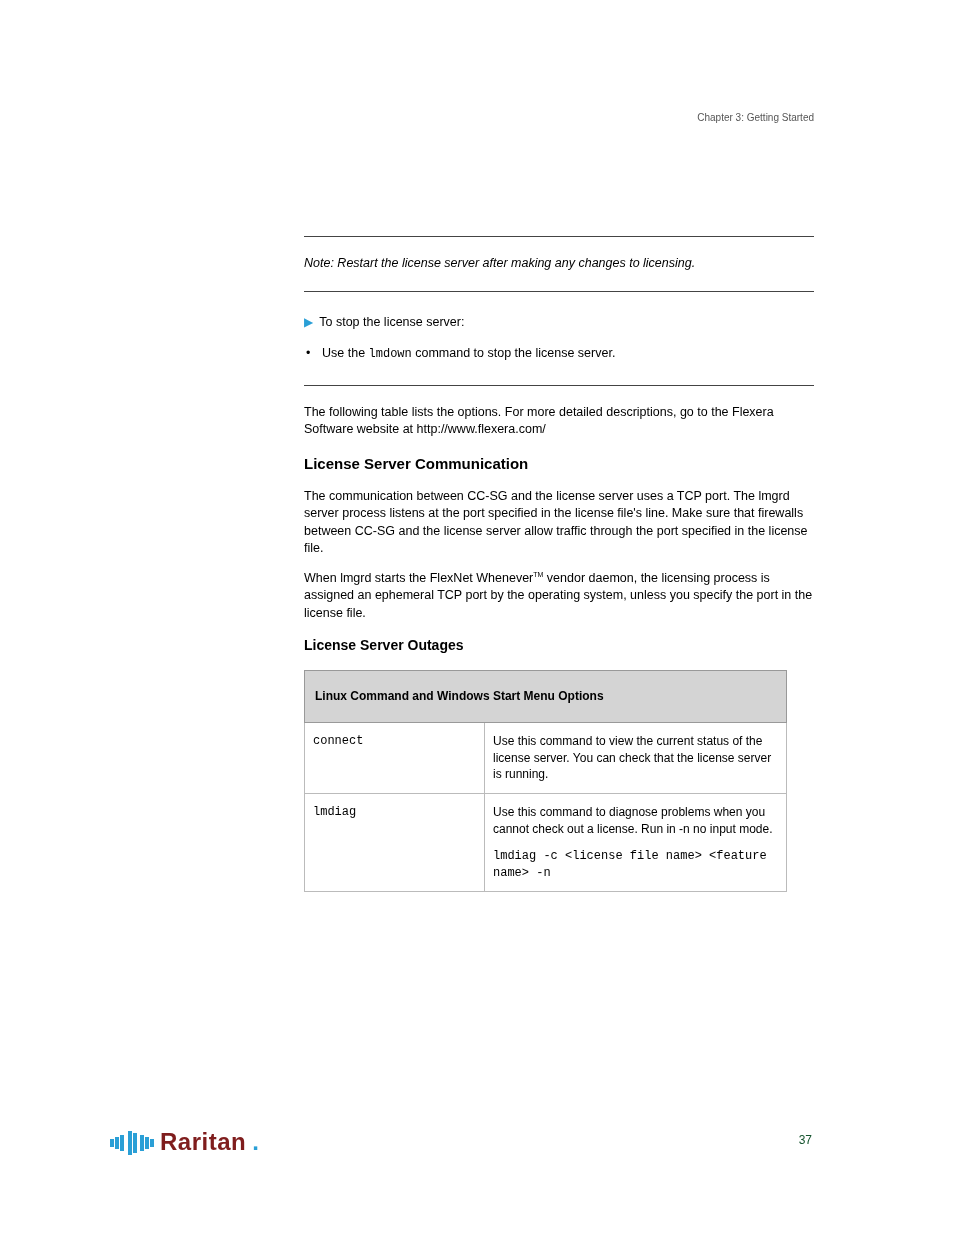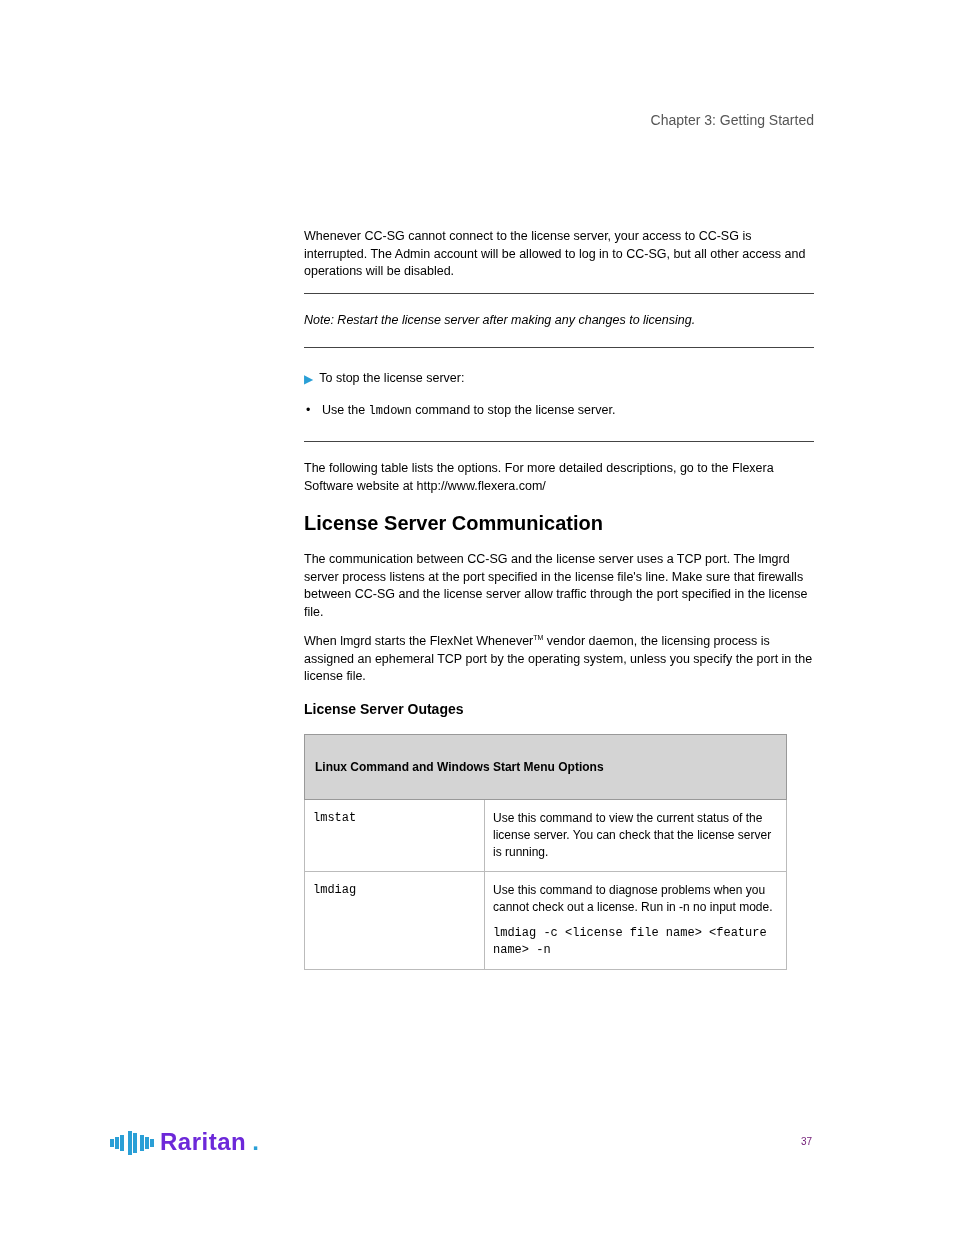--- a/index.html
+++ b/index.html
@@ -12,21 +12,21 @@
     height: 1235px;
     background: white;
     font-family: Arial, Helvetica, sans-serif;
     position: relative;
     color: #000;
   }
   .chapter-label {
     position: absolute;
     right: 140px;
     top: 112px;
-    font-size: 14px;
+    font-size: 10px;
     color: #555;
   }
   .content {
     position: absolute;
     left: 304px;
     top: 228px;
     width: 510px;
     font-size: 12.5px;
     line-height: 1.4;
   }
@@ -74,40 +74,40 @@
   }
   .mono {
     font-family: Liberation Mono, monospace;
     font-size: 12px;
   }
   .rule-after {
     border-top: 1px solid #444;
     margin: 22px 0 18px 0;
   }
   .h2 {
-    font-size: 20px;
+    font-size: 15px;
     font-weight: bold;
     margin: 14px 0 14px 0;
   }
   .h3 {
     font-size: 14px;
     font-weight: bold;
     margin: 14px 0 14px 0;
   }
   .table {
     width: 483px;
     border-collapse: collapse;
     margin-top: 8px;
   }
   .table th.hdr {
     background: #d4d4d4;
     text-align: left;
     font-weight: bold;
     font-size: 12px;
-    padding: 24px 10px;
+    padding: 17px 10px;
     border: 1px solid #999;
   }
   .table td {
     border: 1px solid #bbb;
     vertical-align: top;
     font-size: 12px;
     padding: 10px 8px;
   }
   .table td.cmd {
     width: 180px;
@@ -130,44 +130,43 @@
     height: 30px;
     position: relative;
   }
   .logo-mark svg {
     width: 100%;
     height: 100%;
   }
   .logo-text {
     font-size: 24px;
     font-weight: bold;
-    color: #6d28d9;
+    color: #7f1d1d;
     letter-spacing: 0.5px;
   }
   .logo-dot {
     font-size: 24px;
     font-weight: bold;
     color: #2a9fd6;
   }
   .page-num {
     position: absolute;
     right: 142px;
     bottom: 88px;
-    font-size: 10px;
-    color: #701a75;
+    font-size: 12px;
+    color: #14532d;
   }
 </style>
 </head>
 <body>
 
 <div class="chapter-label">Chapter 3: Getting Started</div>
 
 <div class="content">
 
-  <div class="para">Whenever CC-SG cannot connect to the license server, your access to CC-SG is interrupted. The Admin account will be allowed to log in to CC-SG, but all other access and operations will be disabled.</div>
 
   <div class="rule-top"></div>
 
   <div class="note">Note: Restart the license server after making any changes to licensing.</div>
 
   <div class="rule-mid"></div>
 
   <div class="to-line">
     <span class="arrow">▶</span>
     <span class="to-text">To stop the license server:</span>
@@ -196,21 +195,21 @@
   </div>
 
   <div class="h3">License Server Outages</div>
 
   <table class="table">
     <tbody>
         <tr>
       <th class="hdr" colspan="2">Linux Command and Windows Start Menu Options</th>
     </tr>
     <tr>
-      <td class="cmd">lmstat</td>
+      <td class="cmd">connect</td>
       <td>Use this command to view the current status of the license server. You can check that the license server is running.</td>
     </tr>
     <tr>
       <td class="cmd">lmdiag</td>
       <td>
         <div style="margin-bottom:10px;">Use this command to diagnose problems when you cannot check out a license. Run in -n no input mode.</div>
         <div class="mono">lmdiag -c &lt;license file name&gt; &lt;feature name&gt; -n</div>
       </td>
     </tr>
   </tbody>

